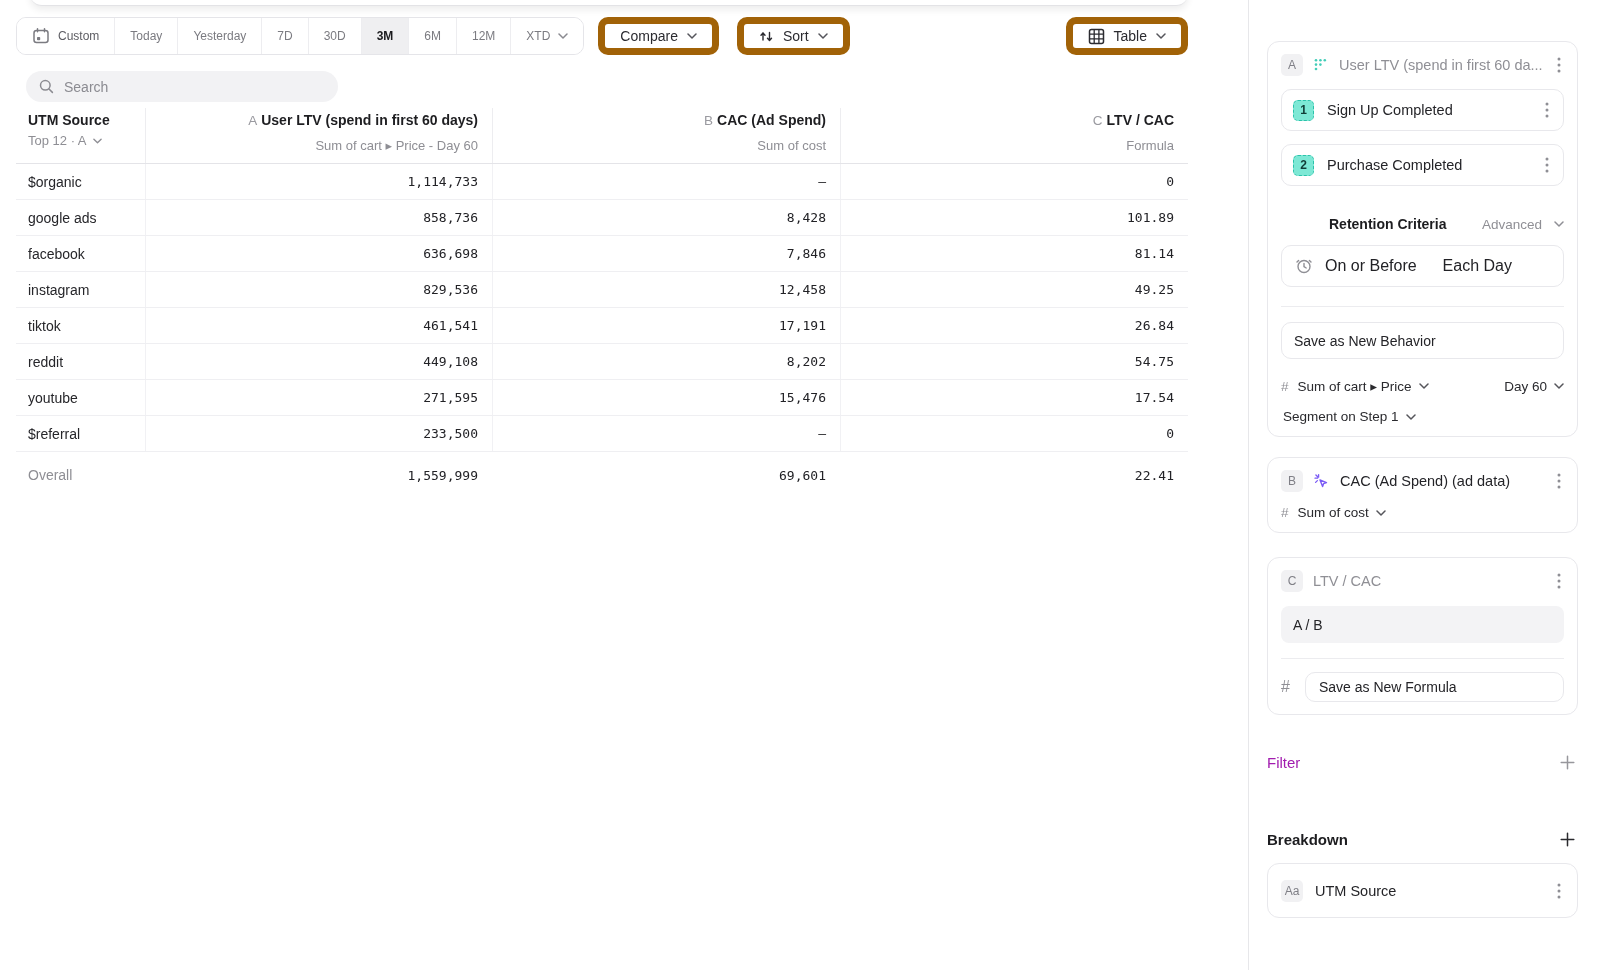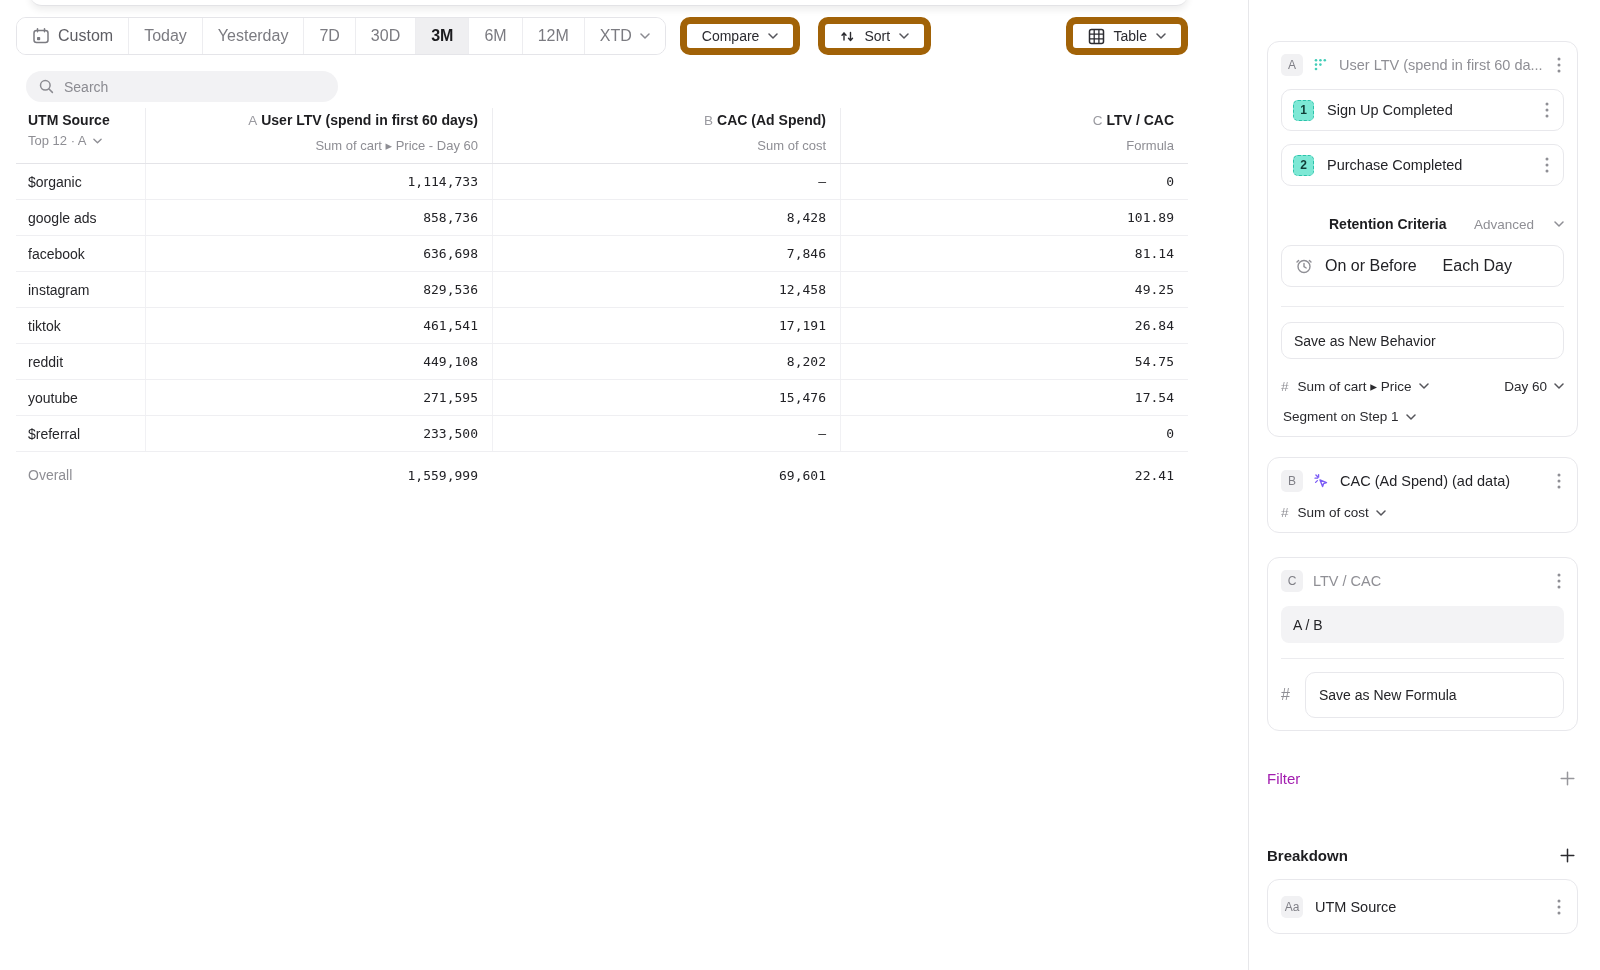--- a/index.html
+++ b/index.html
@@ -7,21 +7,21 @@
   .app { position:relative; width:1600px; height:970px; }
 
   
   .main { position:absolute; left:0; top:0; width:1248px; height:970px; }
   .top-edge { position:absolute; top:-12px; left:30px; width:1158px; height:18px;
               border-radius:0 0 12px 12px; background:#fff; border-bottom:1px solid #e3e3e6;
               box-shadow:0 4px 7px rgba(0,0,0,0.07); }
 
   .toolbar { position:absolute; top:17px; left:16px; width:1172px; display:flex; align-items:center; }
   .seg { display:inline-flex; align-items:stretch; height:38px; border:1px solid #e5e5e9; border-radius:10px; background:#fff; overflow:hidden; }
-  .seg-item { display:flex; align-items:center; gap:8px; padding:0 15px; font-size:16px; color:#7b7b81; cursor:pointer; border-left:1px solid #ededf0; white-space:nowrap; background:#fff; border-top:none; border-bottom:none; border-right:none; font-family:inherit; }
+  .seg-item { display:flex; align-items:center; gap:8px; padding:0 15px; font-size:12px; color:#7b7b81; cursor:pointer; border-left:1px solid #ededf0; white-space:nowrap; background:#fff; border-top:none; border-bottom:none; border-right:none; font-family:inherit; }
   .seg-item:first-child { border-left:none; color:#5d5d63; }
   .seg-item.sel { background:#efeff1; color:#1b1b1e; font-weight:700; }
   .btn { display:inline-flex; align-items:center; gap:9px; height:38px; padding:0 15px; border:7px solid #a16207; border-radius:10px; background:#fff; font-size:14px; color:#2b2b30; cursor:pointer; font-family:inherit; white-space:nowrap; }
   .btn.compare { margin-left:14px; }
   .btn.sort { margin-left:18px; }
   .btn.view { margin-left:auto; }
 
   .searchbox { position:absolute; top:71px; left:26px; width:312px; height:31px; background:#f2f2f4; border-radius:16px; display:flex; align-items:center; gap:10px; padding:0 13px; }
   .searchbox input { border:none; outline:none; background:transparent; font-size:14px; color:#2b2b30; width:100%; font-family:inherit; }
   .searchbox input::placeholder { color:#8b8b91; }
@@ -55,33 +55,33 @@
   .card-head { display:flex; align-items:center; gap:10px; }
   .badge { min-width:22px; height:22px; padding:0 3px; border-radius:5px; background:#f1f1f3; color:#7f7f86; font-size:12px; font-weight:500; display:flex; align-items:center; justify-content:center; }
   .m-title-muted { color:#8f8f95; flex:1; white-space:nowrap; overflow:hidden; font-size:14.5px; }
   .m-title { color:#242428; flex:1; white-space:nowrap; overflow:hidden; font-size:14.5px; }
   .kebab { margin-left:auto; }
   .step { border:1px solid #e8e8ec; border-radius:10px; height:42px; display:flex; align-items:center; gap:13px; padding:0 11px; margin-top:13px; cursor:pointer; }
   .step-badge { width:21px; height:21px; border-radius:5px; background:#7de8d5; border:1px dashed #2cc2aa; color:#113d36; font-size:12px; font-weight:600; display:flex; align-items:center; justify-content:center; }
   .step-label { font-size:14.5px; color:#242428; }
   .retention-row { display:flex; justify-content:space-between; align-items:center; margin-top:30px; }
   .retention-title { font-size:14px; font-weight:700; color:#1d1d20;padding-left:48px; }
-  .advanced { display:flex; align-items:center; gap:20px; font-size:13.5px; color:#8f8f95; cursor:pointer; }
+  .advanced { display:flex; align-items:center; gap:12px; font-size:13.5px; color:#8f8f95; cursor:pointer; }
   .criteria { border:1px solid #e8e8ec; border-radius:10px; height:42px; display:flex; align-items:center; gap:12px; padding:0 13px; margin-top:13px; cursor:pointer; }
   .criteria .second { margin-left:14px; }
   .divider { border-top:1px solid #ececef; margin:19px 0 15px; }
   .savebox { border:1px solid #e8e8ec; border-radius:10px; height:37px; display:flex; align-items:center; padding:0 12px; font-size:14px; color:#242428; cursor:pointer; background:#fff; width:100%; font-family:inherit; }
   .agg-row { display:flex; align-items:center; gap:9px; margin-top:19px; font-size:13.5px; color:#2a2a2e; }
   .hash { color:#8f8f95; font-weight:500; }
   .dd { display:flex; align-items:center; gap:7px; cursor:pointer; }
   .agg-row .right { margin-left:auto; }
   .segment-row { display:flex; align-items:center; gap:7px; margin-top:15px; margin-left:2px; font-size:13.5px; color:#2a2a2e; cursor:pointer; }
   .formula-input { background:#f3f3f5; border-radius:8px; height:37px; display:flex; align-items:center; padding:0 12px; margin-top:14px; font-size:14px; color:#242428; cursor:text; }
   .c-bottom { display:flex; align-items:center; gap:15px; }
-  .save-formula { flex:1; border:1px solid #e8e8ec; border-radius:10px; height:46px; display:flex; align-items:center; padding:0 13px; font-size:14px; color:#242428; background:#fff; cursor:pointer; font-family:inherit; }
+  .save-formula { flex:1; border:1px solid #e8e8ec; border-radius:10px; height:30px; display:flex; align-items:center; padding:0 13px; font-size:14px; color:#242428; background:#fff; cursor:pointer; font-family:inherit; }
   .filter-row { margin-top:37px; }
   .breakdown-row { margin-top:56px; }
   .bd-card { display:flex; align-items:center; gap:12px; height:55px; padding:0 13px; margin-top:13px; cursor:pointer; }
   svg { display:block; }
 </style>
 </head>
 <body>
 
 <div class="app">
 

